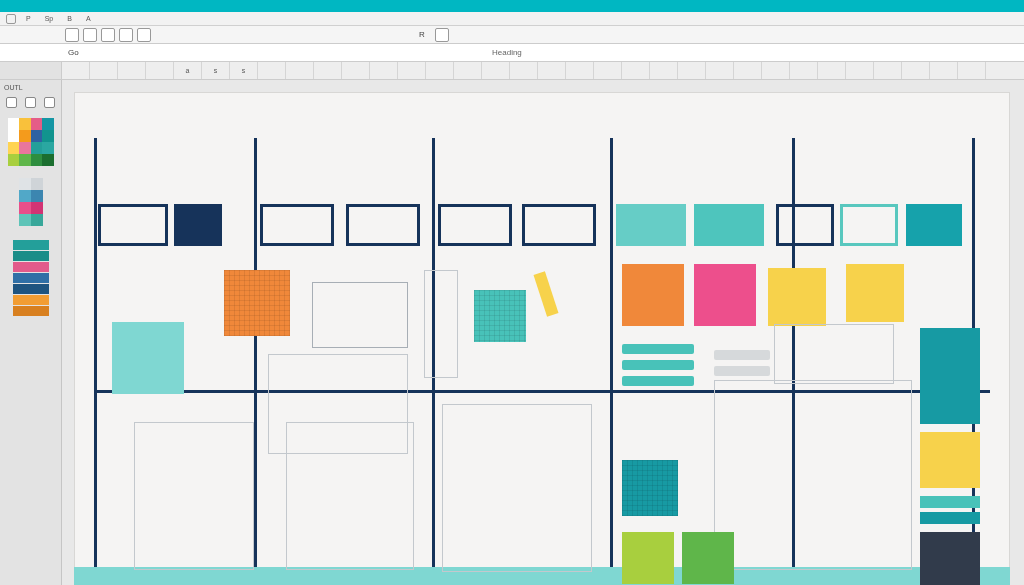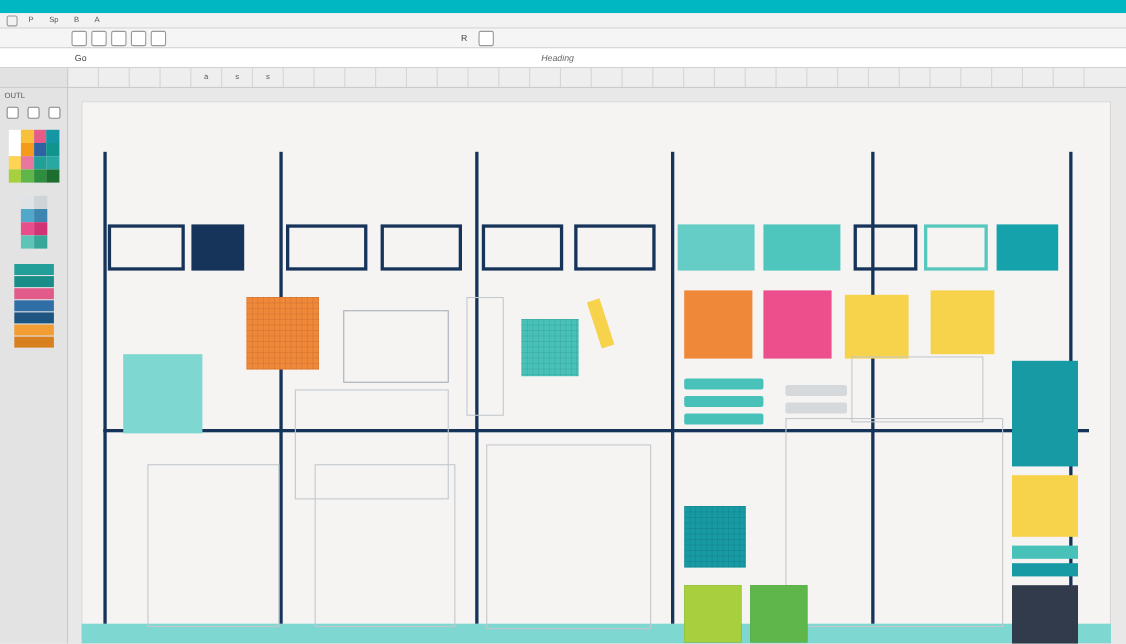--- a/index.html
+++ b/index.html
@@ -12,21 +12,21 @@
   .ribbon .icon { width:10px;height:10px;border:1px solid #999;border-radius:2px; }
 
   .toolbar1   { height: 18px; background: #f5f5f5; border-bottom:1px solid #ccc; display:flex; align-items:center; gap:4px; padding-left:65px;}
   .tool-ico   { width:14px;height:14px;border:1px solid #999;border-radius:2px;background:#fff;}
   .tool-divider{ width:260px; }
   .toolbar1 .lbl { font-size:8px;color:#444; }
 
   .formulabar { height:18px; background:#fff; border-bottom:1px solid #ccc; display:flex; align-items:center;}
   .formulabar .cell-ref { width:62px;border-right:1px solid #ccc;font-size:8px;color:#444;text-align:center;}
   .formulabar .fx       { width:220px;font-size:8px;color:#444;padding-left:6px; }
-  .formulabar .heading  { font-size:8px;color:#666;padding-left:210px;font-style:italic; }
+  .formulabar .heading  { font-size:8px;color:#666;padding-left:210px; }
 
   .col-ruler  { height:18px; background:#eee; border-bottom:1px solid #ccc; display:flex;}
   .col-ruler .gutter{ width:62px; border-right:1px solid #ccc; background:#e2e2e2;}
   .col-ruler .cols  { flex:1; display:flex;}
   .col-ruler .col   { width:28px;border-right:1px solid #d5d5d5;font-size:7px;color:#555;display:flex;align-items:center;justify-content:center;}
 
   
   .main { position:absolute; top:80px; left:0; right:0; bottom:0; display:flex; }
 
   

